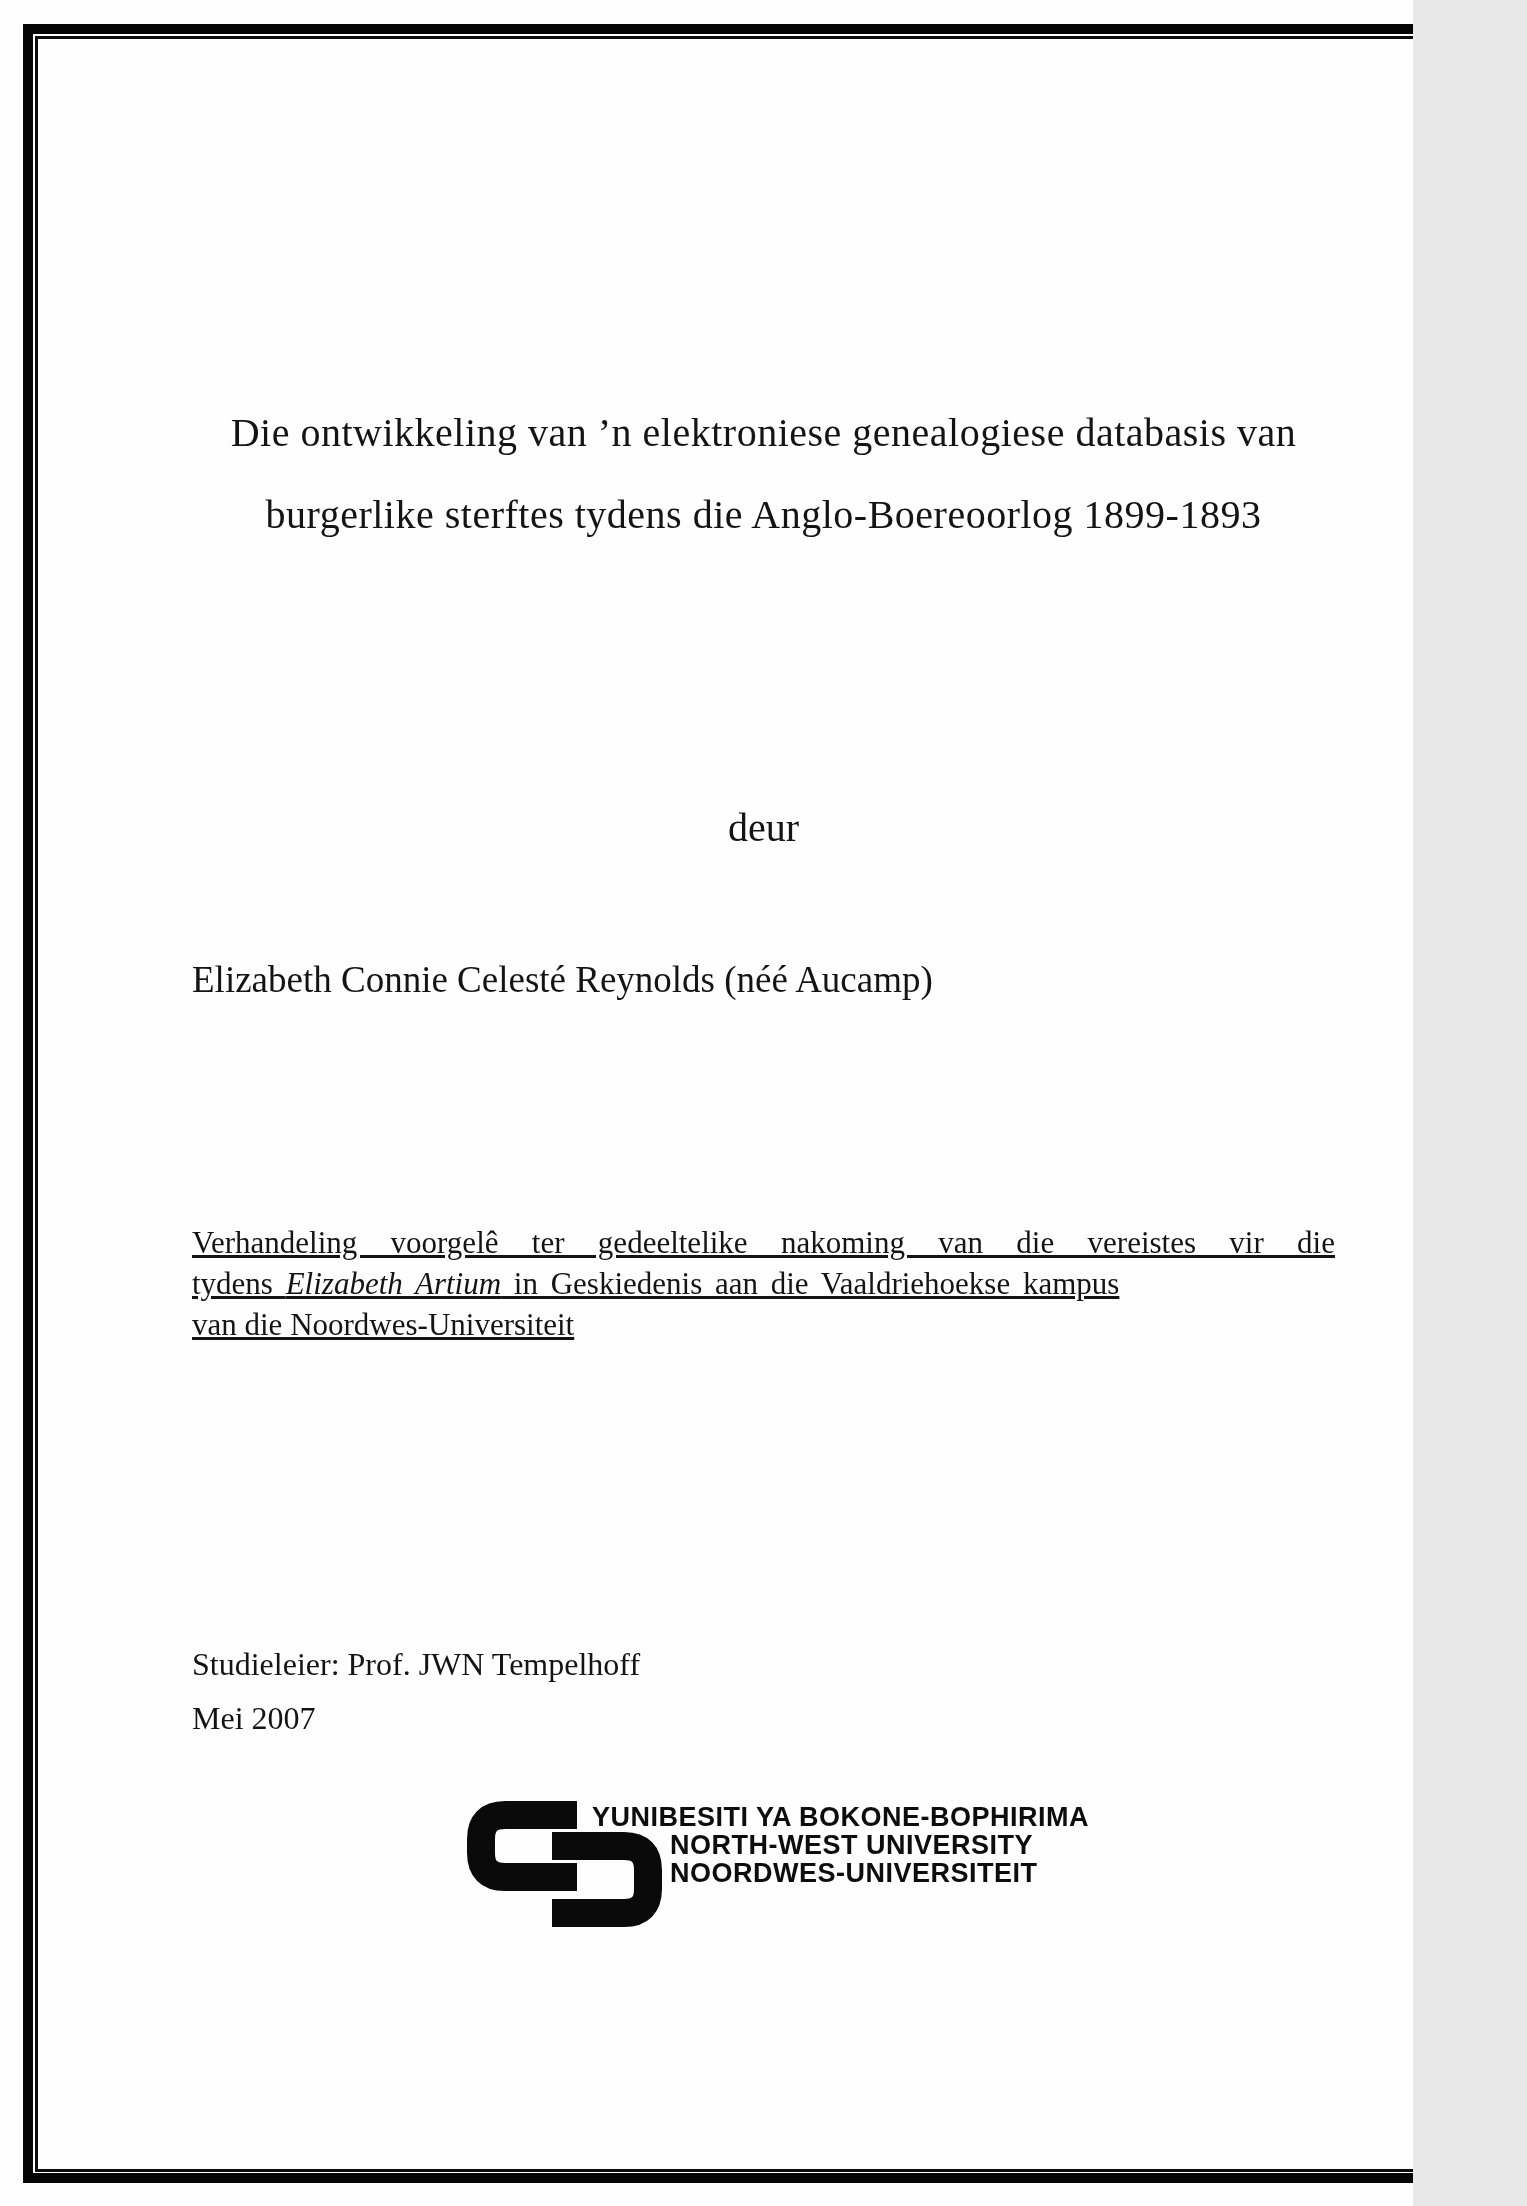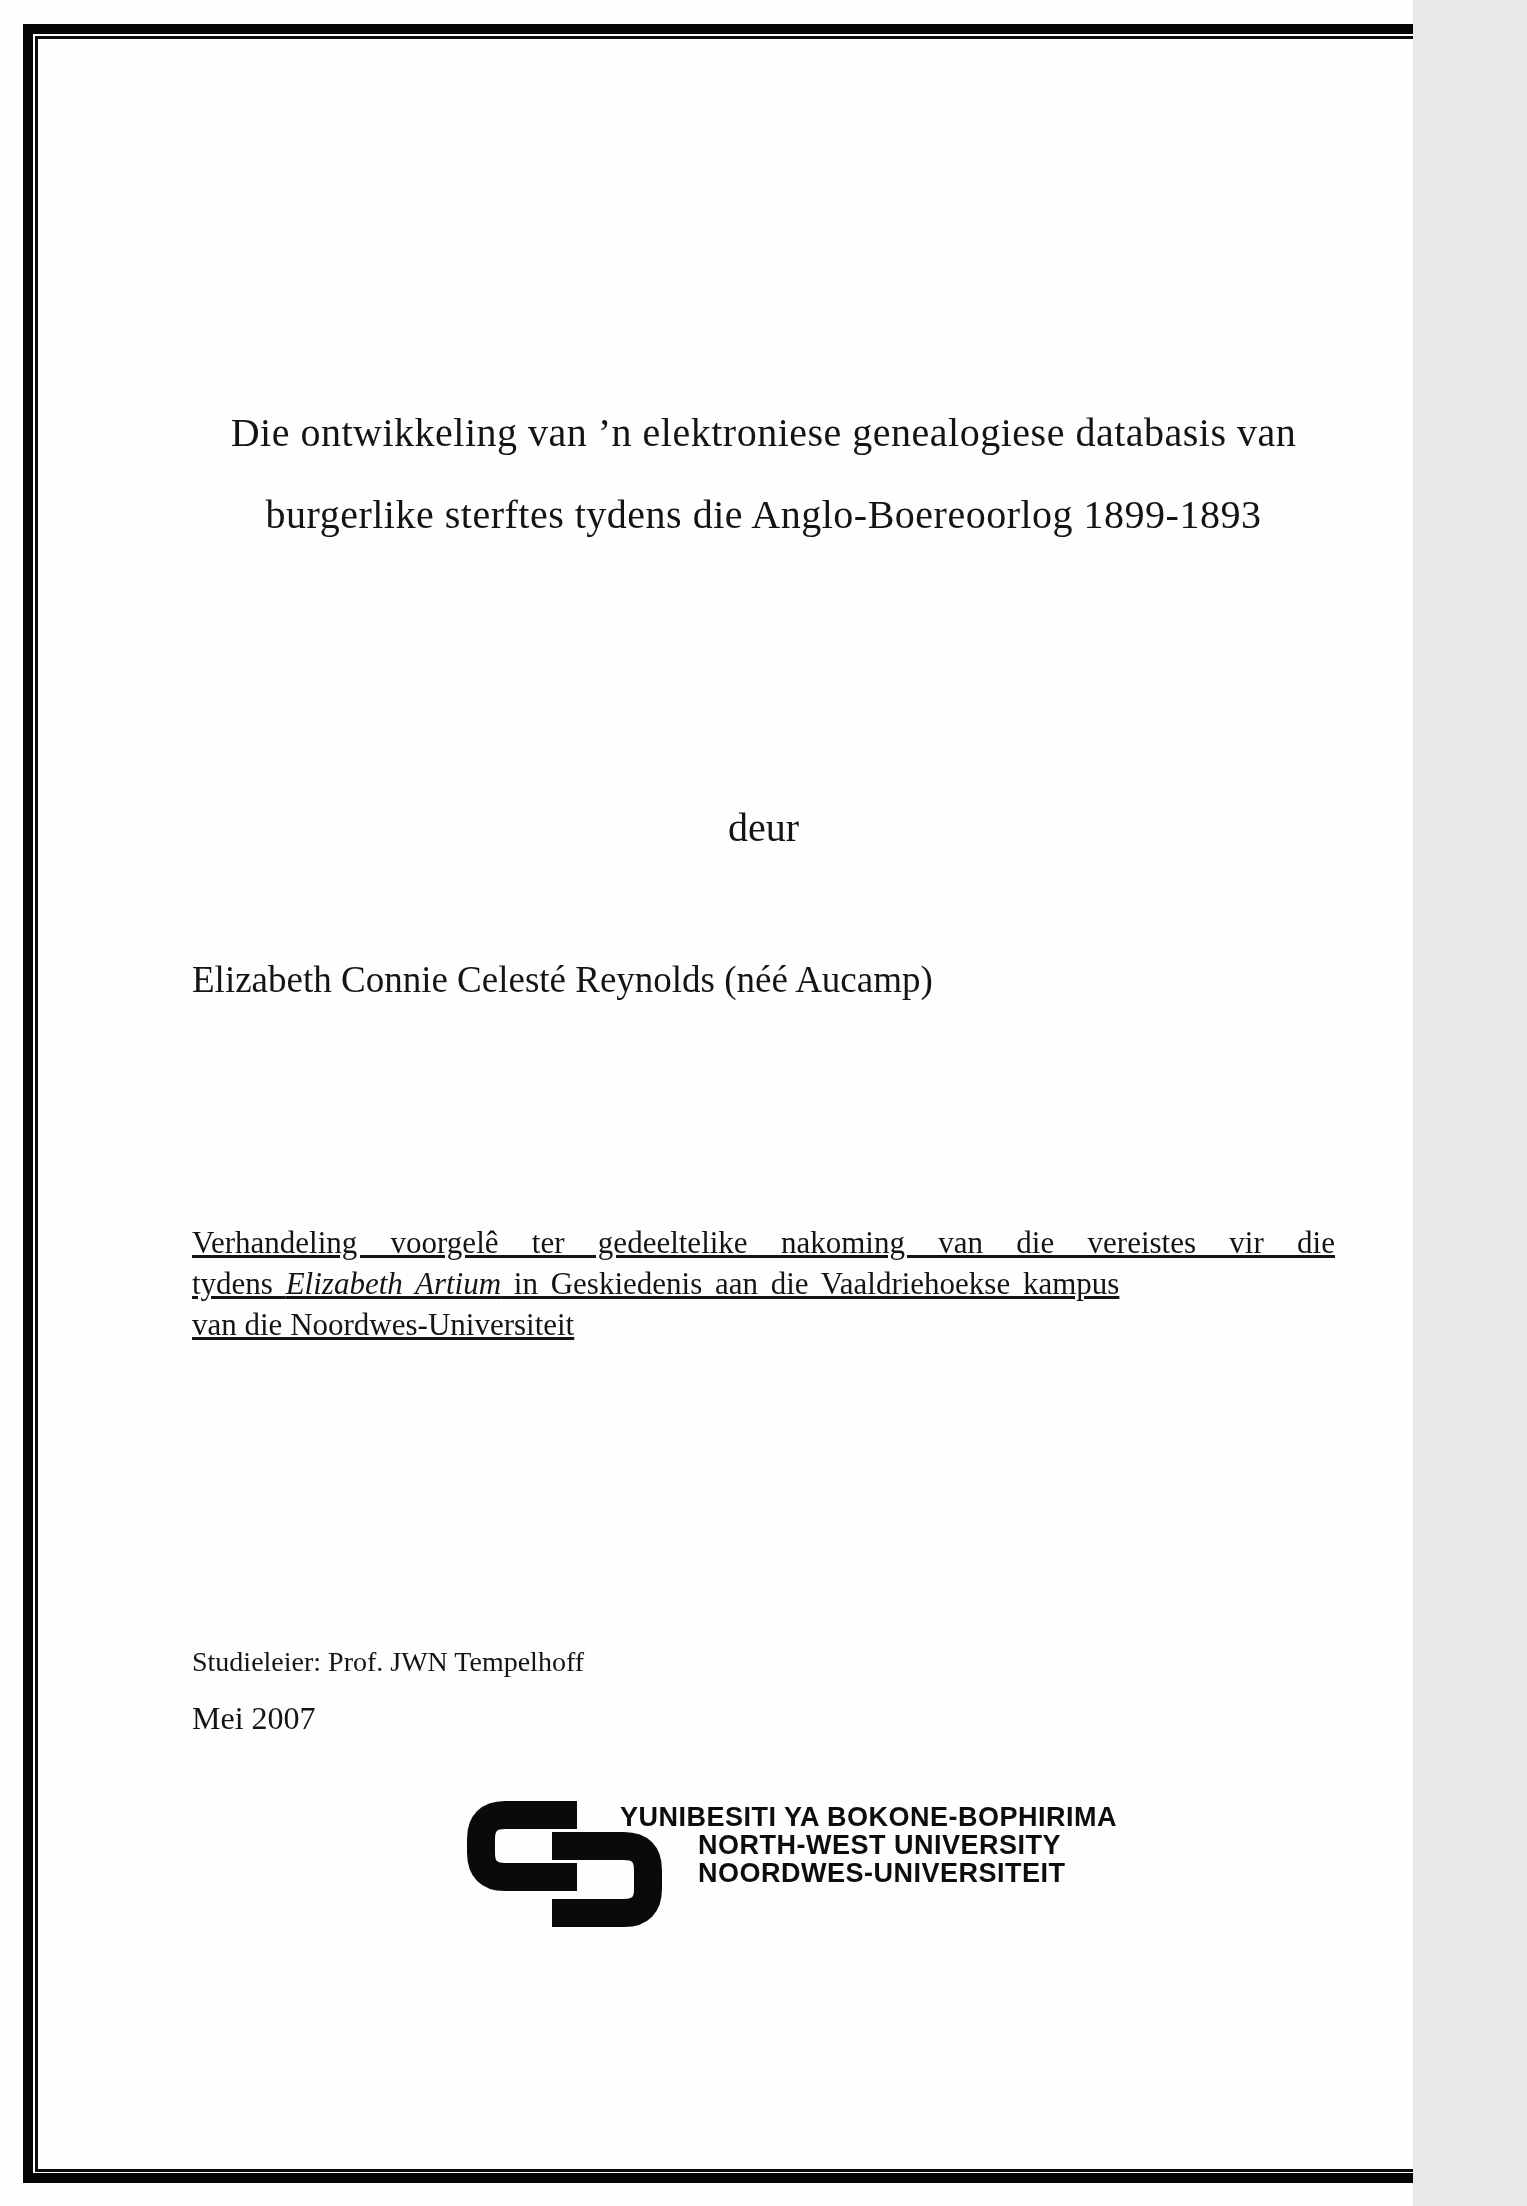--- a/index.html
+++ b/index.html
@@ -66,21 +66,21 @@
   .st-line { white-space: nowrap; text-decoration: underline; }
   .st-justify {
     white-space: normal;
     text-align: justify;
     text-align-last: justify;
   }
   .st-line2 { word-spacing: 5px; }
   .supervisor {
     position: absolute;
     left: 0; top: 1646px;
-    font-size: 28px;
+    font-size: 32px;
     white-space: nowrap;
   }
   .date {
     position: absolute;
     left: 0; top: 1700px;
     font-size: 32px;
     white-space: nowrap;
   }
   .logo {
     position: absolute;
@@ -100,21 +100,20 @@
   .logo-text {
     position: absolute;
     left: 125px; top: 4px;
     font-family: "Liberation Sans", sans-serif;
     font-weight: 700;
     font-size: 27px;
     line-height: 28px;
     letter-spacing: 0.5px;
     color: #0d0d0d;
     white-space: nowrap;
-    margin-left: 28px;
   }
   .logo-text .lt-indent { margin-left: 78px; }
 </style>
 </head>
 <body>
 
 <div class="page">
 
   <div class="frame-outer"></div>
   <div class="frame-inner"></div>

